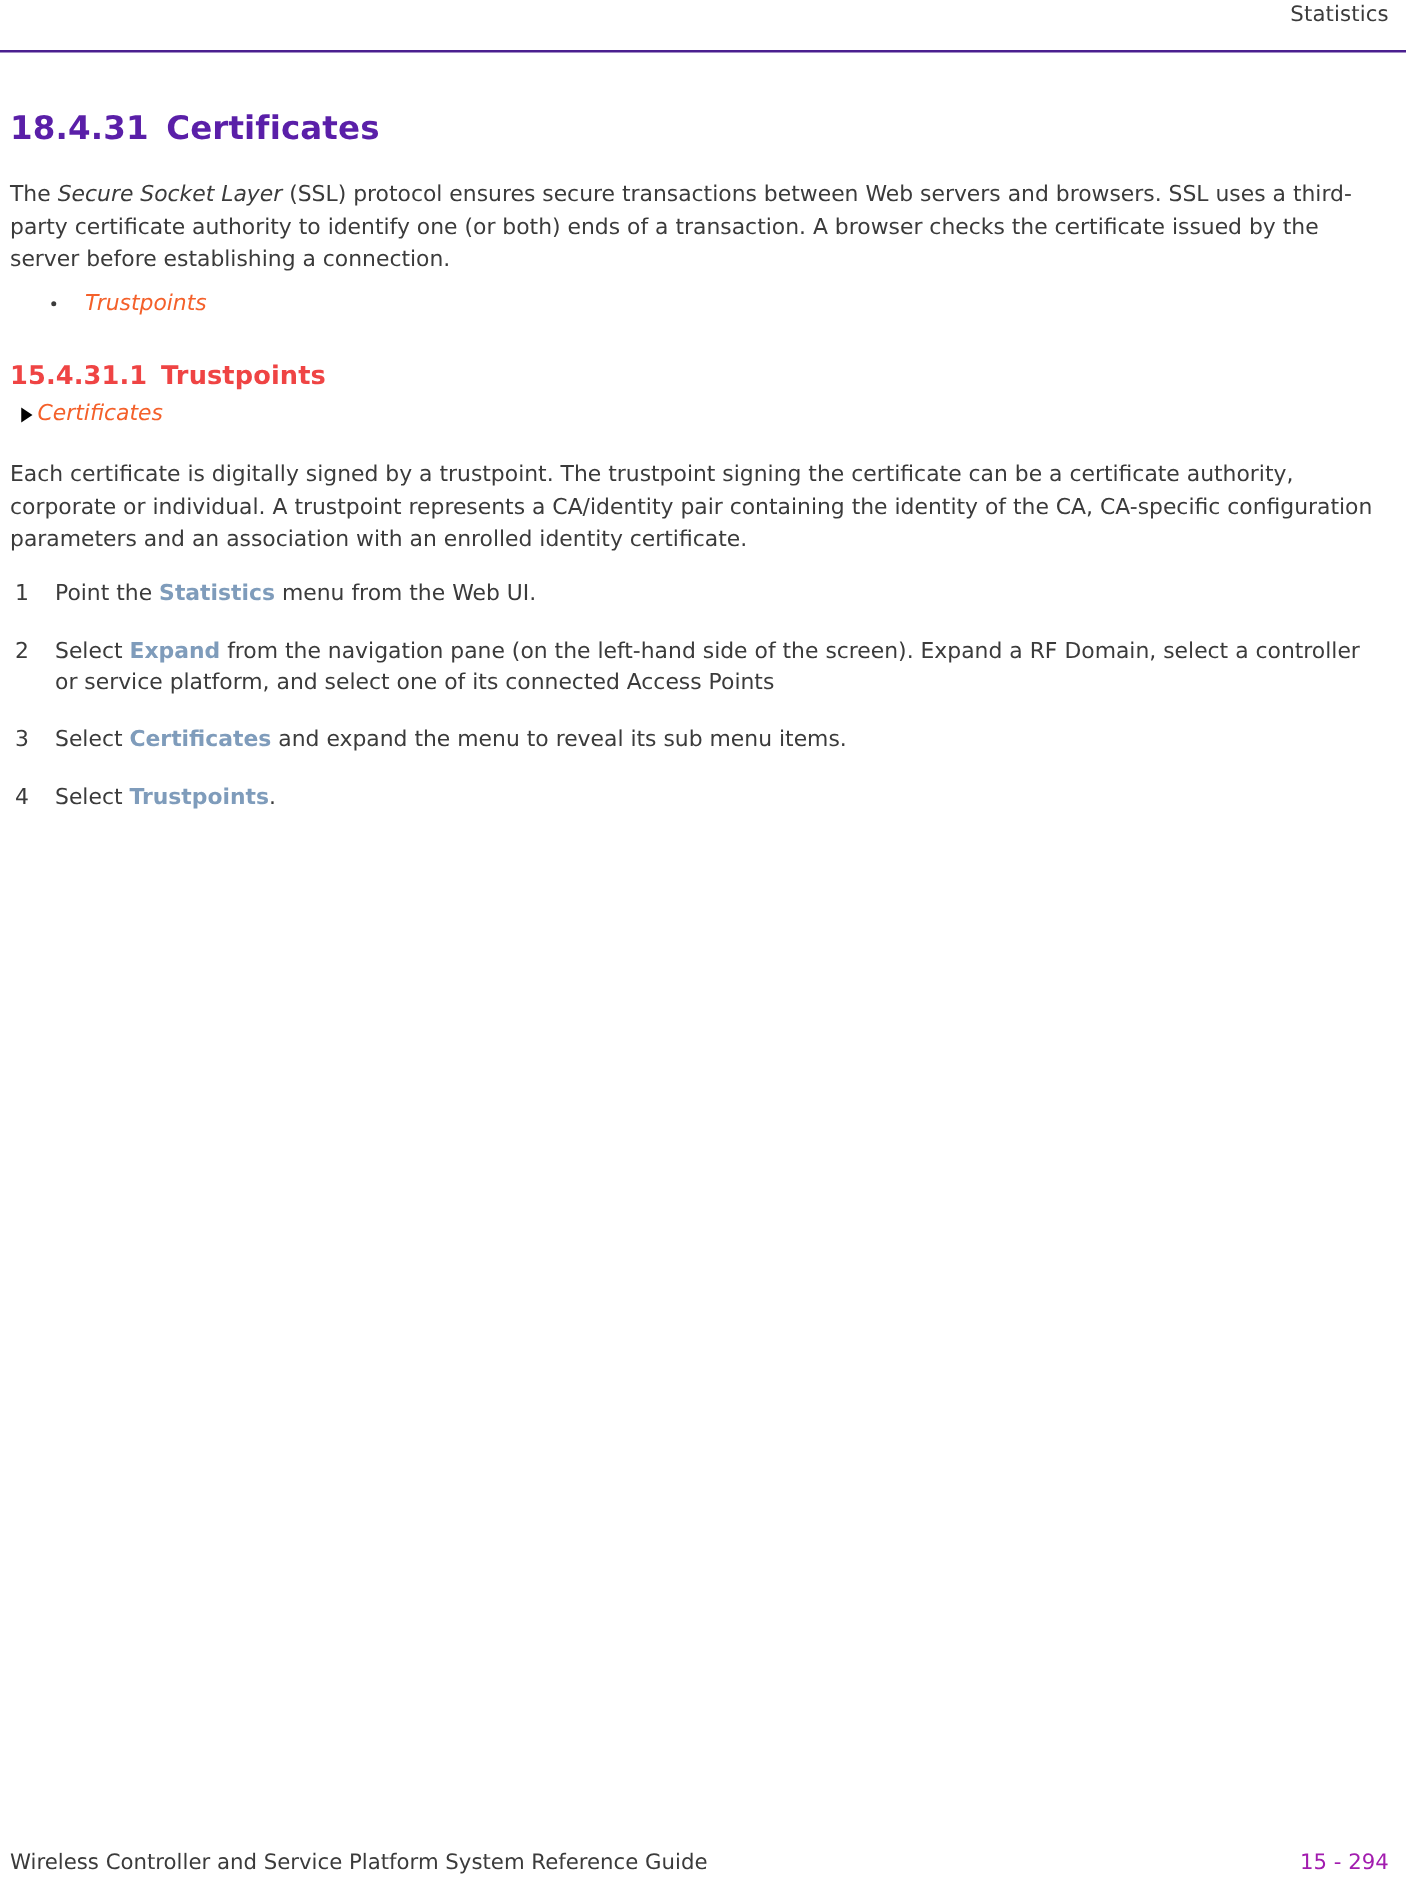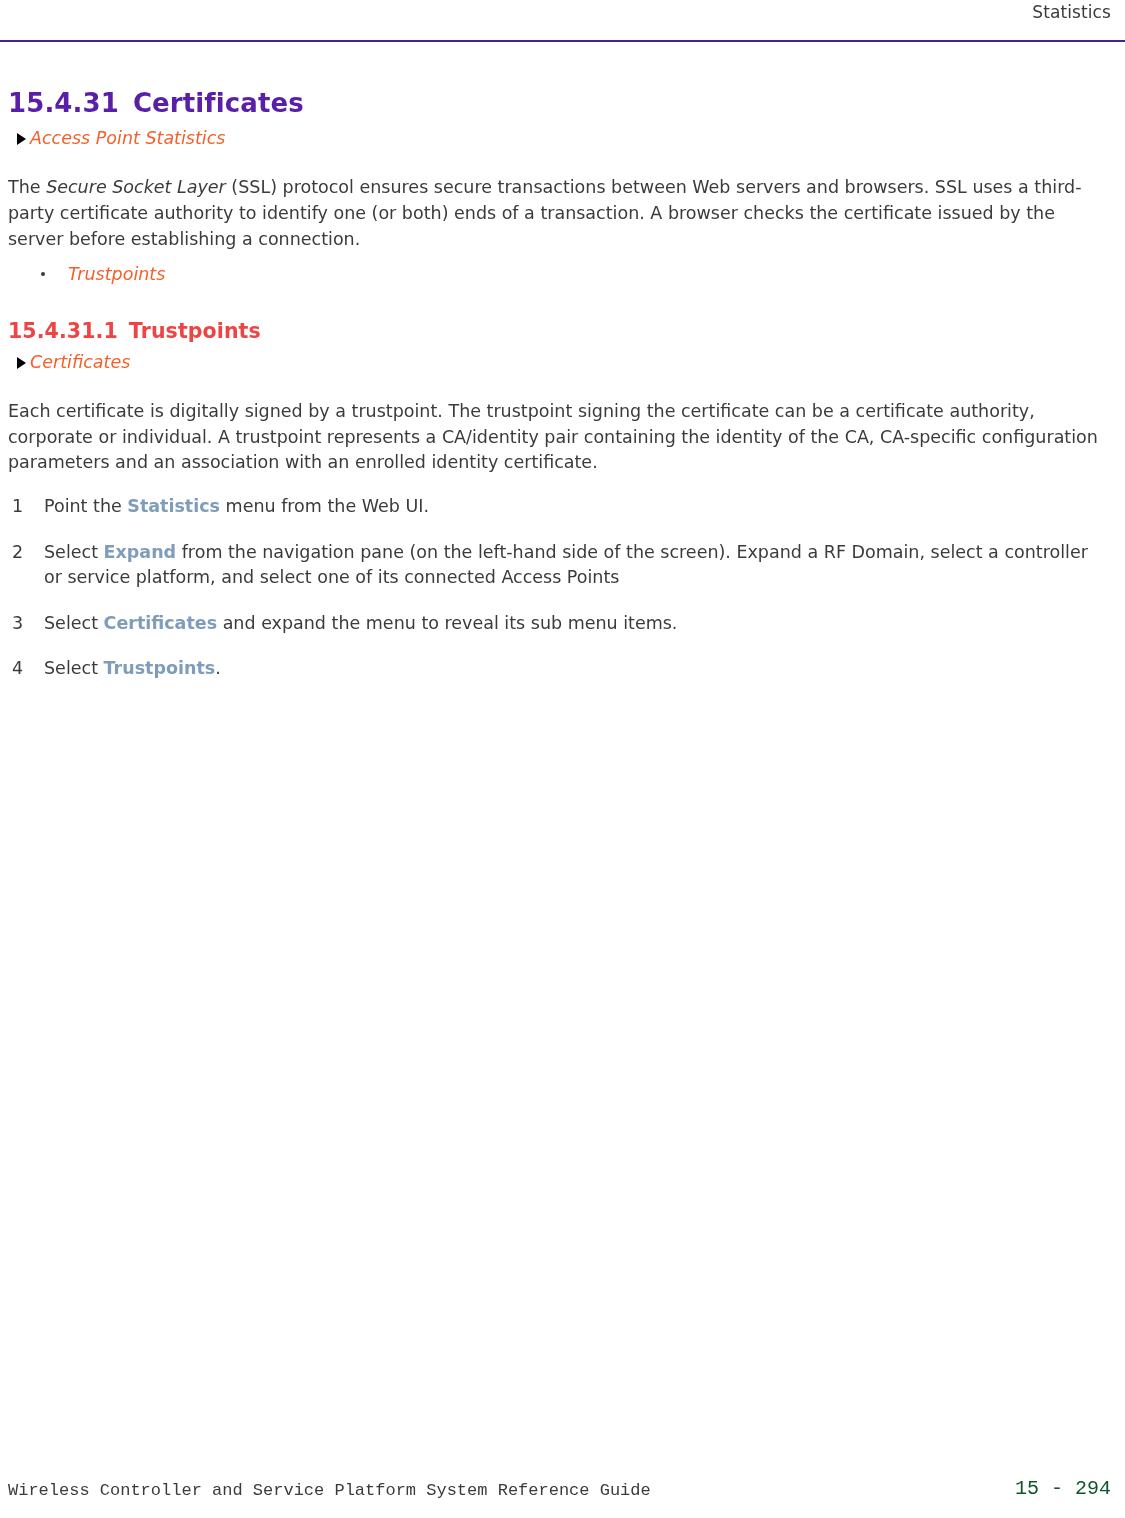--- a/index.html
+++ b/index.html
@@ -171,21 +171,20 @@
     color: #7f9cbb;
   }
 
   
   .page-footer {
     position: absolute;
     left: 0;
     right: 0;
     bottom: 0;
     height: 80px;
-    font-family: Liberation Mono, monospace;
   }
   .footer-guide {
     position: absolute;
     left: 8px;
     bottom: 18px;
     font-size: 17px;
     color: #3b3b3b;
     white-space: nowrap;
   }
   .footer-slash {
@@ -193,45 +192,41 @@
     right: 108px;
     bottom: 0px;
     width: 44px;
     height: 58px;
     overflow: hidden;
   }
   .footer-page {
     position: absolute;
     right: 14px;
     bottom: 18px;
-    font-size: 20px;
-    color: #14532d;
+    font-size: 17px;
+    color: #a21caf;
     white-space: nowrap;
   }
 </style>
 </head>
 <body>
 
 <div class="page">
 
   <div class="page-header">
     <div class="header-title">Statistics</div>
     <div class="header-rule"></div>
   </div>
 
   <div class="content">
 
     <h1 class="section-heading">
-      <span class="num">15.4.31</span><span>Certificates</span>
+      <span class="num">18.4.31</span><span>Certificates</span>
     </h1>
 
-    <a class="xref" href="#">
-      <span class="tri"></span>
-      <span>Access Point Statistics</span>
-    </a>
 
     <p class="body"><span>The </span><span class="ital">Secure Socket Layer</span><span> (SSL) protocol ensures secure transactions between Web servers and browsers. SSL uses a third-party certificate authority to identify one (or both) ends of a transaction. A browser checks the certificate issued by the server before establishing a connection.</span></p>
 
 
     <ul class="bullets">
       <li>
         <span class="dot"></span>
         <a href="#">Trustpoints</a>
       </li>
     </ul>

